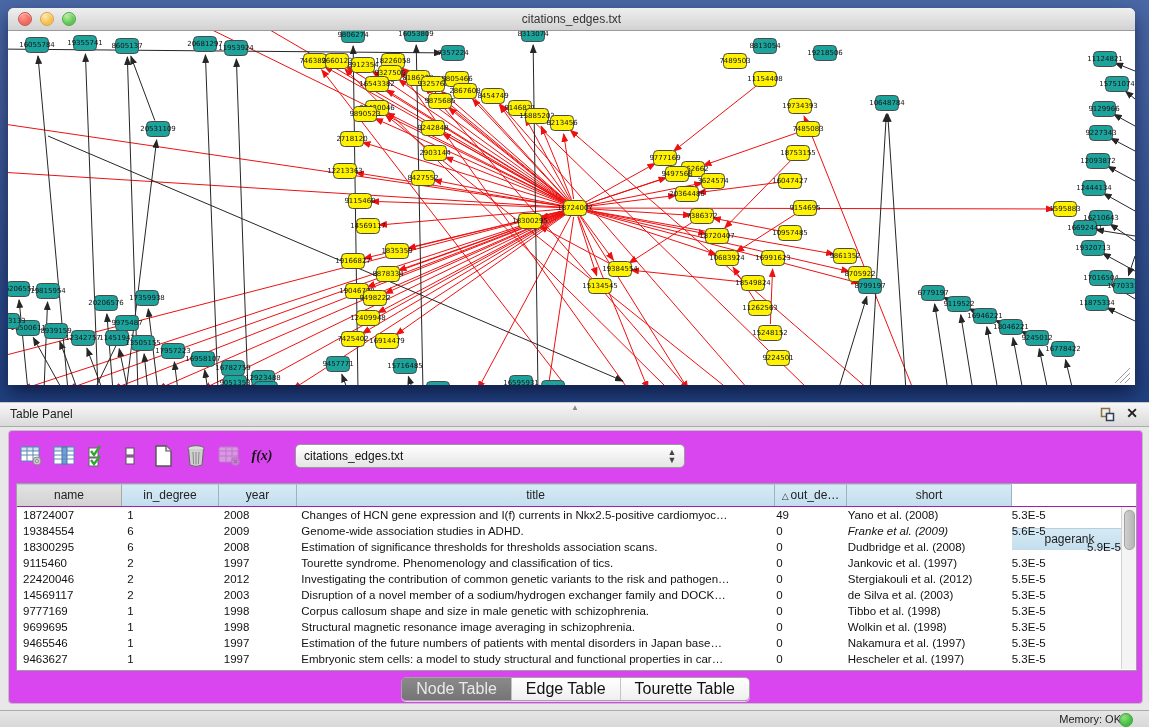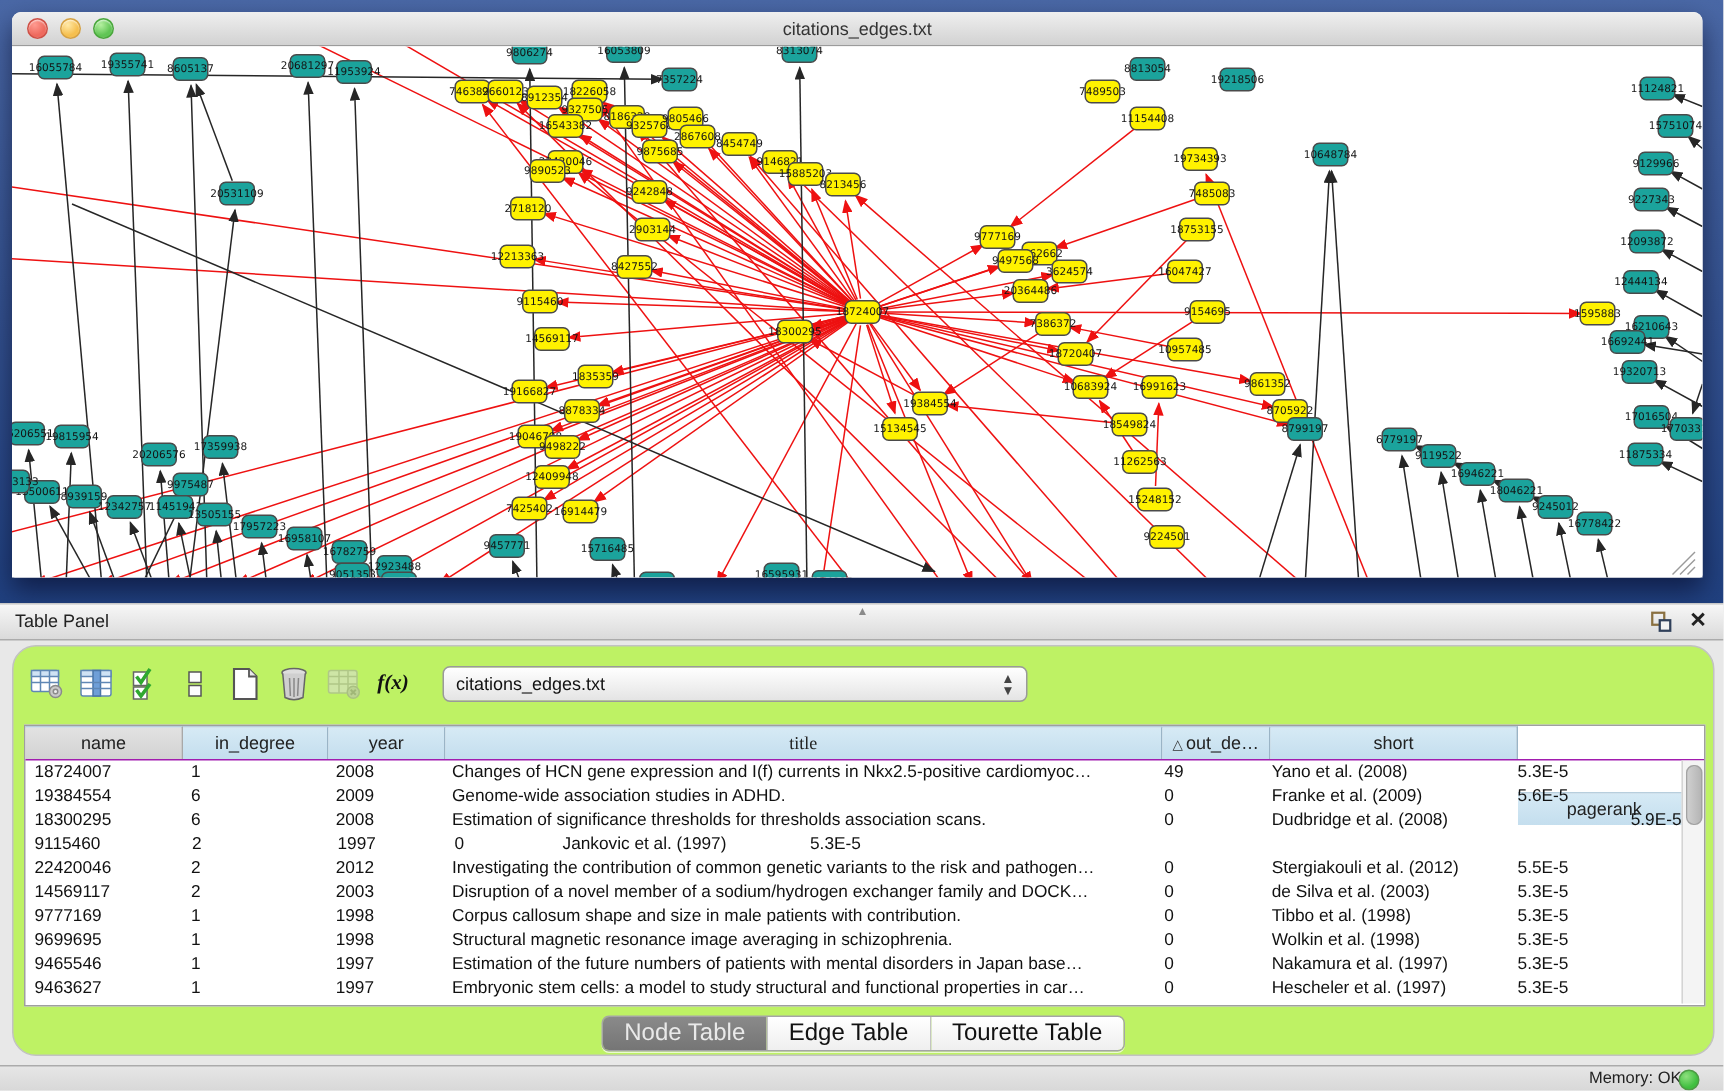--- a/index.html
+++ b/index.html
@@ -26,21 +26,21 @@
   
   .table-panel{position:absolute;left:0;top:402px;width:1149px;height:308px;background:#E8E8E8;}
   .panel-header{position:absolute;left:0;top:0;width:1149px;height:23px;
                 background:linear-gradient(180deg,#F7F7F7,#DADADA);
                 border-top:1px solid #c8c8c8;border-bottom:1px solid #ababab;}
   .panel-header .ph-title{position:absolute;left:10px;top:4px;font-size:12px;color:#222;}
   .splitter{position:absolute;left:569px;top:1px;width:12px;height:7px;color:#8a8a8a;font-size:8px;line-height:7px;text-align:center;cursor:row-resize;}
   .ph-float{position:absolute;left:1100px;top:4px;width:16px;height:15px;cursor:pointer;}
   .ph-close{position:absolute;left:1124px;top:2px;width:16px;height:18px;font-size:14px;font-weight:bold;color:#222;text-align:center;cursor:pointer;}
   .panel-body{position:absolute;left:8px;top:28px;width:1133px;height:272px;
-              border:1px solid #c2c2c2;border-radius:16px;background:#bef264;}
+              border:1px solid #c2c2c2;border-radius:4px;background:#d946ef;}
   .toolbar{position:absolute;left:8px;top:10px;height:30px;display:flex;align-items:center;}
   .tb-icon{width:28px;height:26px;margin-right:5px;display:flex;align-items:center;justify-content:center;cursor:pointer;}
   .tb-icon.disabled{opacity:.55;cursor:default;}
   .fx{font-family:"Liberation Serif",serif;font-style:italic;font-weight:bold;font-size:14px;color:#111;}
   .dropdown{margin-left:14px;width:388px;height:22px;border:1px solid #9a9a9a;border-radius:5px;
             background:linear-gradient(180deg,#ffffff,#e4e4e4);display:flex;align-items:center;cursor:pointer;}
   .dropdown .dd-val{flex:1;font-size:12px;color:#111;padding-left:8px;}
   .dropdown .dd-arrows{width:16px;text-align:center;color:#444;font-size:9px;line-height:8px;padding-right:4px;}
   
   .tbl{position:absolute;left:7px;top:52px;width:1119px;height:186px;background:#fff;
@@ -781,57 +781,58 @@
         <span class="dd-val">citations_edges.txt</span>
         <span class="dd-arrows">▲<br>▼</span>
       </div>
     </div>
 
     <div class="tbl">
       <div class="thead">
           <div class="th first" style="width: 105px;">name</div>
           <div class="th" style="width: 97px;">in_degree</div>
           <div class="th" style="width: 78px;">year</div>
-          <div class="th" style="width: 478px; font-family: Liberation Serif, serif;">title</div>
+          <div class="th" style="width: 478px;">title</div>
           <div class="th" style="width: 72px;"><span class="sortglyph">△</span>out_de…</div>
           <div class="th" style="width: 165px;">short</div>
           <div class="th" style="width: 116px; margin-top: 44px;">pagerank</div>
         </div>
       <div class="tbody">
           <div class="tr">
             <div class="td" style="width: 105px;">18724007</div>
             <div class="td" style="width: 97px;">1</div>
             <div class="td" style="width: 78px;">2008</div>
             <div class="td" style="width: 478px;">Changes of HCN gene expression and I(f) currents in Nkx2.5-positive cardiomyoc…</div>
             <div class="td" style="width: 72px;">49</div>
             <div class="td" style="width: 165px;">Yano et al. (2008)</div>
             <div class="td" style="width: 116px;">5.3E-5</div>
           </div>
           <div class="tr">
             <div class="td" style="width: 105px;">19384554</div>
             <div class="td" style="width: 97px;">6</div>
             <div class="td" style="width: 78px;">2009</div>
             <div class="td" style="width: 478px;">Genome-wide association studies in ADHD.</div>
             <div class="td" style="width: 72px;">0</div>
-            <div class="td" style="width: 165px;">Franke et al. (2009)</div>
+            <div class="td" style="width: 165px; font-style: italic;">Franke et al. (2009)</div>
             <div class="td" style="width: 116px;">5.6E-5</div>
           </div>
           <div class="tr">
             <div class="td" style="width: 105px;">18300295</div>
             <div class="td" style="width: 97px;">6</div>
             <div class="td" style="width: 78px;">2008</div>
             <div class="td" style="width: 478px;">Estimation of significance thresholds for thresholds association scans.</div>
             <div class="td" style="width: 72px;">0</div>
             <div class="td" style="width: 165px;">Dudbridge et al. (2008)</div>
             <div class="td" style="width: 116px; text-align: right;">5.9E-5</div>
           </div>
           <div class="tr">
             <div class="td" style="width: 105px;">9115460</div>
             <div class="td" style="width: 97px;">2</div>
             <div class="td" style="width: 78px;">1997</div>
+            <div class="td" style="width: 478px;">Tourette syndrome. Phenomenology and classification of tics.</div>
             <div class="td" style="width: 72px;">0</div>
             <div class="td" style="width: 165px;">Jankovic et al. (1997)</div>
             <div class="td" style="width: 116px;">5.3E-5</div>
           </div>
           <div class="tr">
             <div class="td" style="width: 105px;">22420046</div>
             <div class="td" style="width: 97px;">2</div>
             <div class="td" style="width: 78px;">2012</div>
             <div class="td" style="width: 478px;">Investigating the contribution of common genetic variants to the risk and pathogen…</div>
             <div class="td" style="width: 72px;">0</div>
@@ -844,21 +845,21 @@
             <div class="td" style="width: 78px;">2003</div>
             <div class="td" style="width: 478px;">Disruption of a novel member of a sodium/hydrogen exchanger family and DOCK…</div>
             <div class="td" style="width: 72px;">0</div>
             <div class="td" style="width: 165px;">de Silva et al. (2003)</div>
             <div class="td" style="width: 116px;">5.3E-5</div>
           </div>
           <div class="tr">
             <div class="td" style="width: 105px;">9777169</div>
             <div class="td" style="width: 97px;">1</div>
             <div class="td" style="width: 78px;">1998</div>
-            <div class="td" style="width: 478px;">Corpus callosum shape and size in male patients with contribution.</div>
+            <div class="td" style="width: 478px;">Corpus callosum shape and size in male genetic with schizophrenia.</div>
             <div class="td" style="width: 72px;">0</div>
             <div class="td" style="width: 165px;">Tibbo et al. (1998)</div>
             <div class="td" style="width: 116px;">5.3E-5</div>
           </div>
           <div class="tr">
             <div class="td" style="width: 105px;">9699695</div>
             <div class="td" style="width: 97px;">1</div>
             <div class="td" style="width: 78px;">1998</div>
             <div class="td" style="width: 478px;">Structural magnetic resonance image averaging in schizophrenia.</div>
             <div class="td" style="width: 72px;">0</div>

